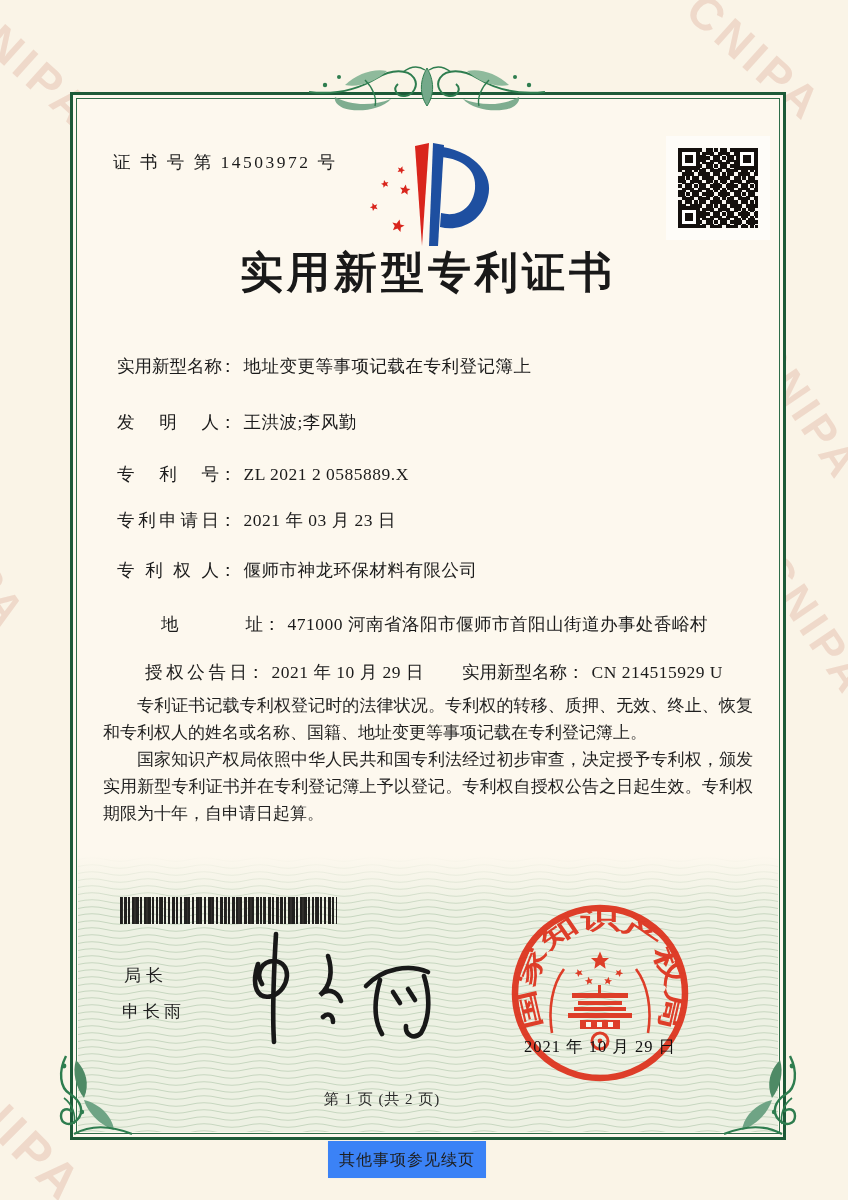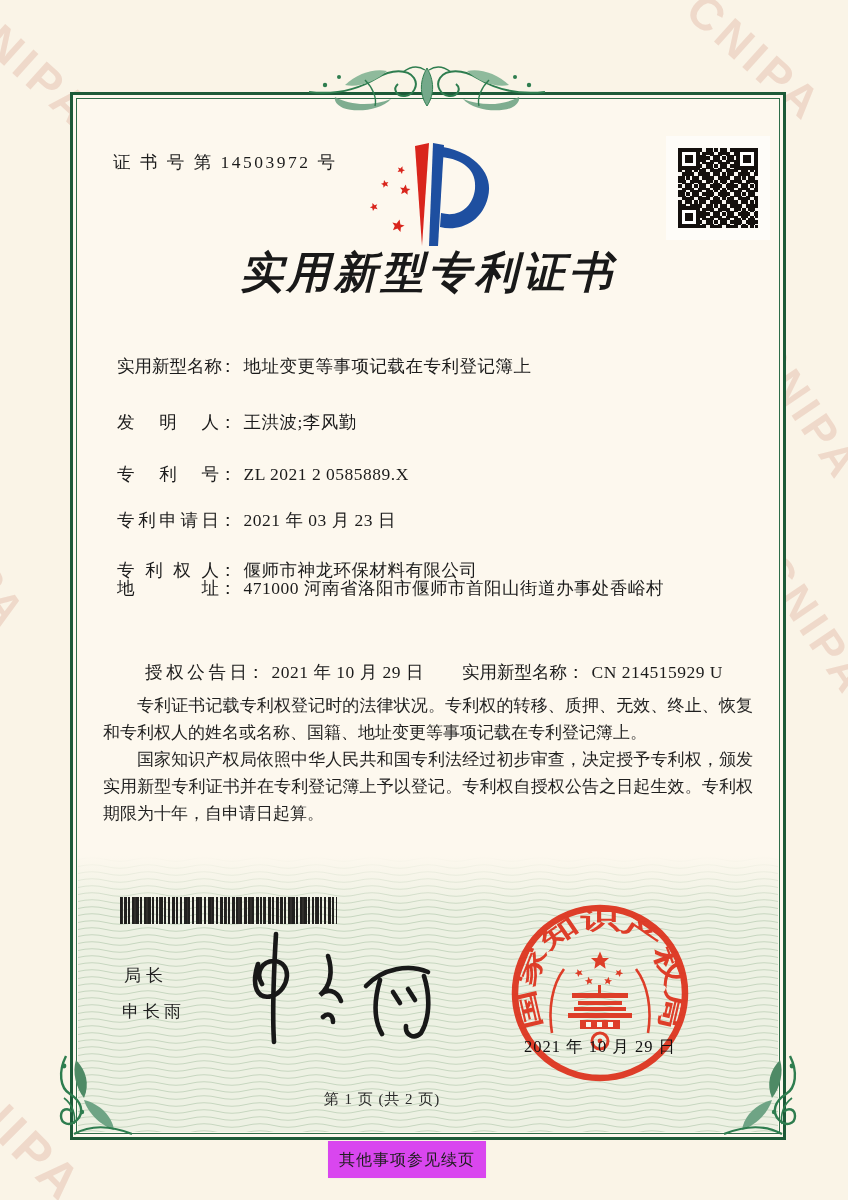--- a/index.html
+++ b/index.html
@@ -52,21 +52,21 @@
       conic-gradient(#14100e 0 90deg,transparent 90deg 180deg,#14100e 180deg 270deg,transparent 270deg),
       conic-gradient(transparent 0 90deg,#14100e 90deg 180deg,transparent 180deg 270deg,#14100e 270deg);
     background-size:8px 8px,14px 14px;
   }
   .finder{position:absolute;width:14px;height:14px;background:#fff;border:4px solid #14100e;}
   .finder::after{content:"";position:absolute;left:3px;top:3px;width:8px;height:8px;background:#14100e;}
   .finder.tl{left:0;top:0;} .finder.tr{right:0;top:0;} .finder.bl{left:0;bottom:0;}
 
   .title{
     position:absolute;left:70px;top:244px;width:716px;z-index:5;
-    text-align:center;font-size:43px;font-weight:bold;color:#191919;letter-spacing:4px;font-style:italic;
+    text-align:center;font-size:43px;font-weight:bold;color:#191919;letter-spacing:4px;
   }
 
   
   .frow{position:absolute;left:117px;z-index:5;font-size:17.5px;color:#1b1b1b;white-space:nowrap;}
   .flabel{display:inline-block;width:102px;text-align:justify;text-align-last:justify;vertical-align:bottom;}
   .fcolon{display:inline-block;margin-right:7px;}
   .fvalue{letter-spacing:0.5px;}
   .grant2{position:absolute;left:317px;top:0;white-space:nowrap;}
   .glabel{display:inline-block;}
 
@@ -99,21 +99,21 @@
     text-align:center;font-size:15px;color:#2a2a2a;letter-spacing:1px;
   }
 
   .orn-top{position:absolute;left:307px;top:58px;width:240px;height:58px;z-index:4;}
   .orn-corner{position:absolute;width:78px;height:84px;z-index:4;}
   .orn-bl{left:54px;top:1054px;}
   .orn-br{left:724px;top:1054px;transform:scaleX(-1);}
 
   .cont-box{
     position:absolute;left:328px;top:1141px;width:158px;height:37px;z-index:5;
-    background:#d946ef;box-shadow:0 0 2px rgba(0,0,0,0.05);
+    background:#3b82f6;box-shadow:0 0 2px rgba(0,0,0,0.05);
     text-align:center;line-height:37px;font-size:16px;color:#1e1e1e;letter-spacing:1px;
   }
 </style>
 </head>
 <body>
 
 <div class="page">
 
   <span class="wm" style="left:-18px;top:-12px;font-size:46px;transform:rotate(42deg);">CNIPA</span>
   <span class="wm" style="left:712px;top:-18px;font-size:46px;transform:rotate(42deg);">CNIPA</span>
@@ -208,21 +208,21 @@
   </div>
   <div class="frow" style="top:462px;">
     <span class="flabel">专利号</span><span class="fcolon">：</span><span class="fvalue">ZL 2021 2 0585889.X</span>
   </div>
   <div class="frow" style="top:508px;">
     <span class="flabel">专利申请日</span><span class="fcolon">：</span><span class="fvalue">2021 年 03 月 23 日</span>
   </div>
   <div class="frow" style="top:558px;">
     <span class="flabel">专利权人</span><span class="fcolon">：</span><span class="fvalue">偃师市神龙环保材料有限公司</span>
   </div>
-  <div class="frow" style="top:576px;">
+  <div class="frow" style="top:612px;margin-left:44px;">
     <span class="flabel">地址</span><span class="fcolon">：</span><span class="fvalue">471000 河南省洛阳市偃师市首阳山街道办事处香峪村</span>
   </div>
 
   <div class="frow" style="top:660px;width:620px;margin-left:28px;">
     <span class="flabel">授权公告日</span><span class="fcolon">：</span><span class="fvalue">2021 年 10 月 29 日</span>
     <span class="grant2">
       <span class="glabel">实用新型名称</span><span class="fcolon">：</span><span class="fvalue">CN 214515929 U</span>
     </span>
   </div>
 

